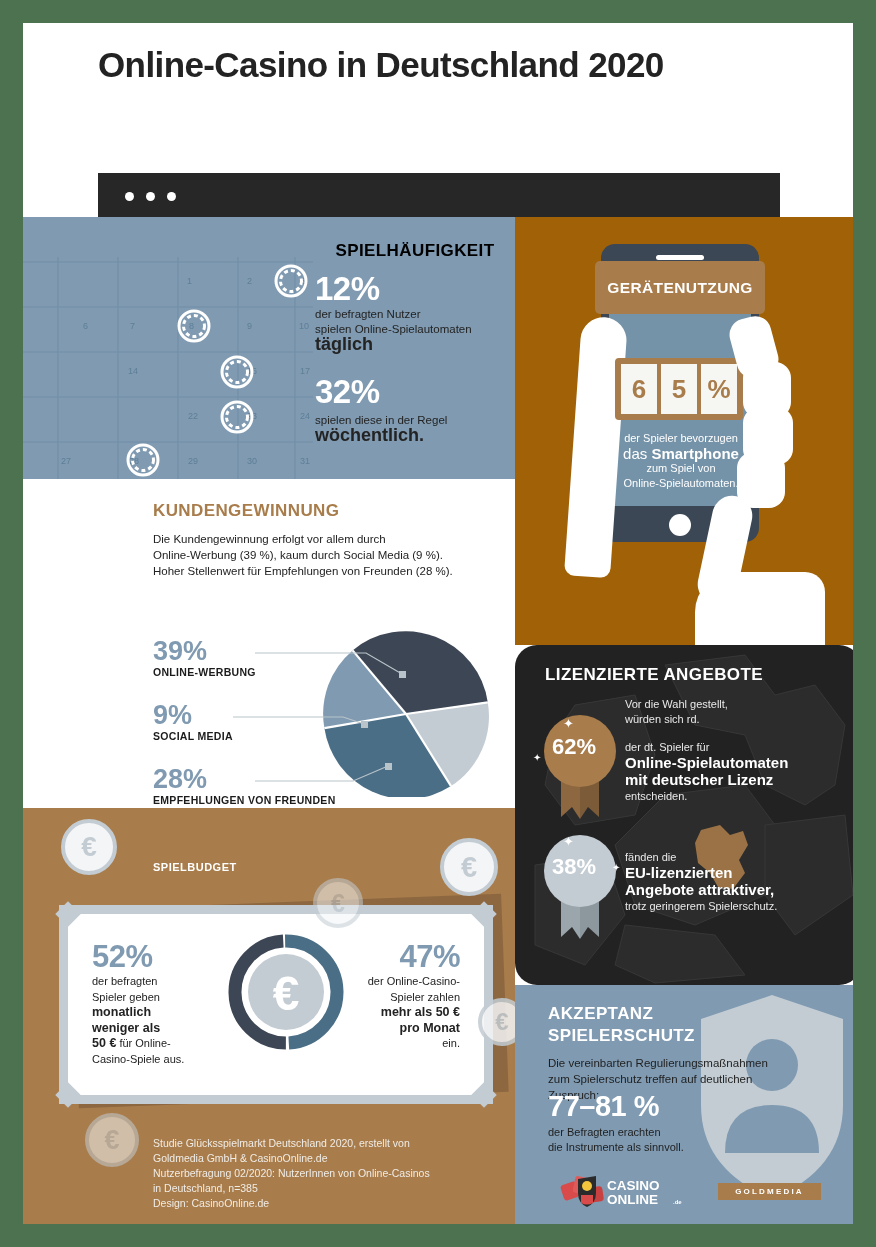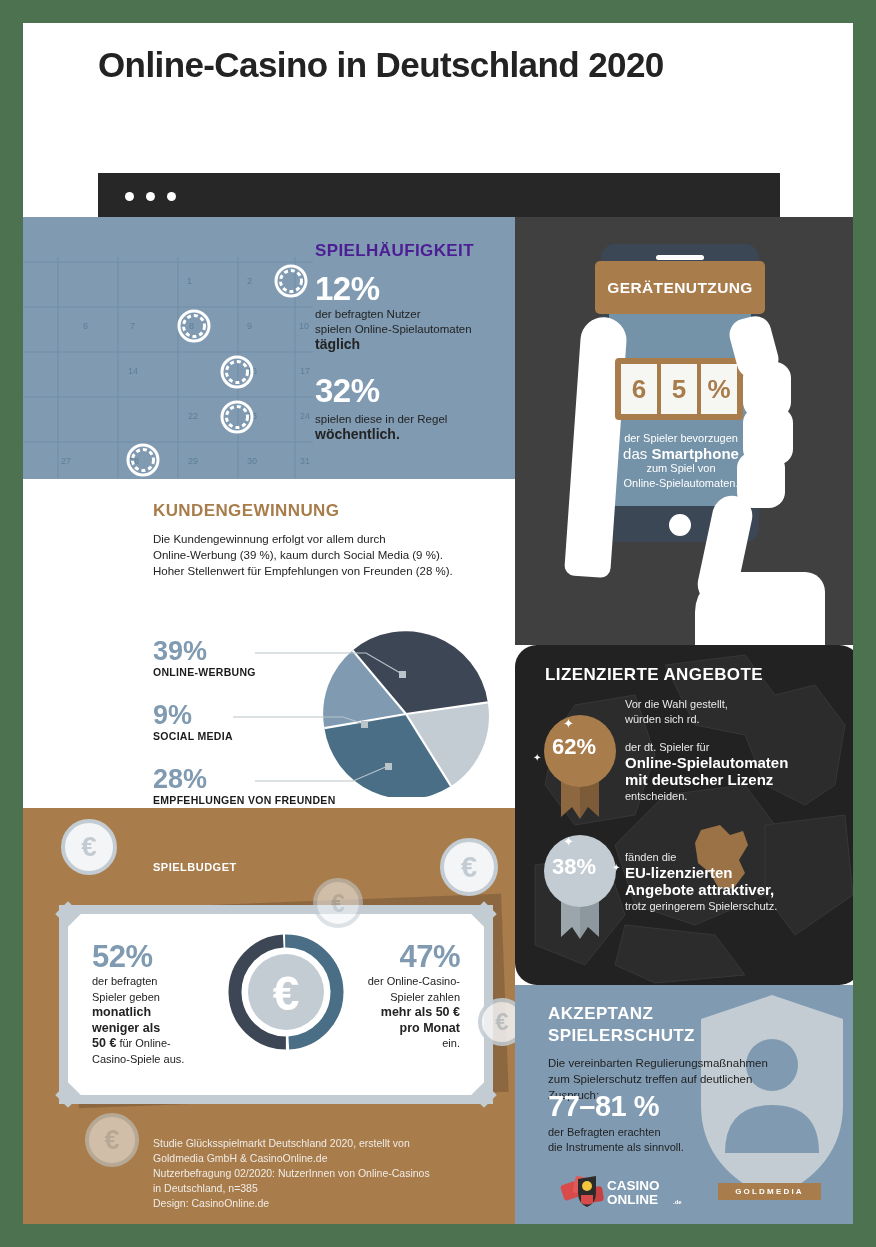--- a/index.html
+++ b/index.html
@@ -34,45 +34,45 @@
   }
   .dot.d1 { left: 27px; } .dot.d2 { left: 48px; } .dot.d3 { left: 69px; }
 
   
   .panel { position: absolute; overflow: hidden; }
 
   
   .p-freq { left: 0; top: 194px; width: 492px; height: 262px; background: #7f9ab1; }
 
   
-  .p-device { left: 492px; top: 194px; width: 338px; height: 428px; background: #404040; }
+  .p-device { left: 492px; top: 194px; width: 338px; height: 428px; background: #a16207; }
 
   
   .p-acq { left: 0; top: 456px; width: 492px; height: 329px; background: #ffffff; }
 
   
   .p-lic { left: 492px; top: 622px; width: 346px; height: 340px; background: #222222; border-radius: 22px; }
 
   
   .p-budget { left: 0; top: 785px; width: 492px; height: 416px; background: #a87c4b; }
 
   
   .p-accept { left: 492px; top: 962px; width: 338px; height: 239px; background: #7f9ab1; }
 
   
   .calendar { position: absolute; left: 0; top: 0; width: 290px; height: 262px; }
   .cal-num { position: absolute; font-size: 9px; color: #5d7f97; }
   .freq-text { position: absolute; left: 292px; top: 24px; width: 200px; }
   .sec-head-dark {
-    font-size: 17px; font-weight: bold; color: #4c1d95;
-    letter-spacing: 0.4px; margin-bottom: 10px;
+    font-size: 17px; font-weight: bold; color: #000000;
+    letter-spacing: 0.4px; margin-bottom: 10px; text-align: center;
   }
   .big-white { font-size: 33px; font-weight: bold; color: #ffffff; line-height: 36px; letter-spacing: -0.5px; }
   .sub-dark { font-size: 11.5px; color: #232323; line-height: 15px; }
-  .sub-dark b { font-size: 14px; }
+  .sub-dark b { font-size: 18px; }
 
   
   .phone {
     position: absolute; left: 86px; top: 27px; width: 158px; height: 298px;
     background: #3b4754; border-radius: 14px;
   }
   .phone-speaker { position: absolute; left: 55px; top: 11px; width: 48px; height: 5px; background: #fff; border-radius: 3px; }
   .phone-screen { position: absolute; left: 8px; top: 24px; width: 142px; height: 238px; background: #7593a8; border-radius: 5px; }
   .phone-home { position: absolute; left: 68px; top: 270px; width: 22px; height: 22px; border-radius: 50%; background: #fff; }
   .dev-badge {

